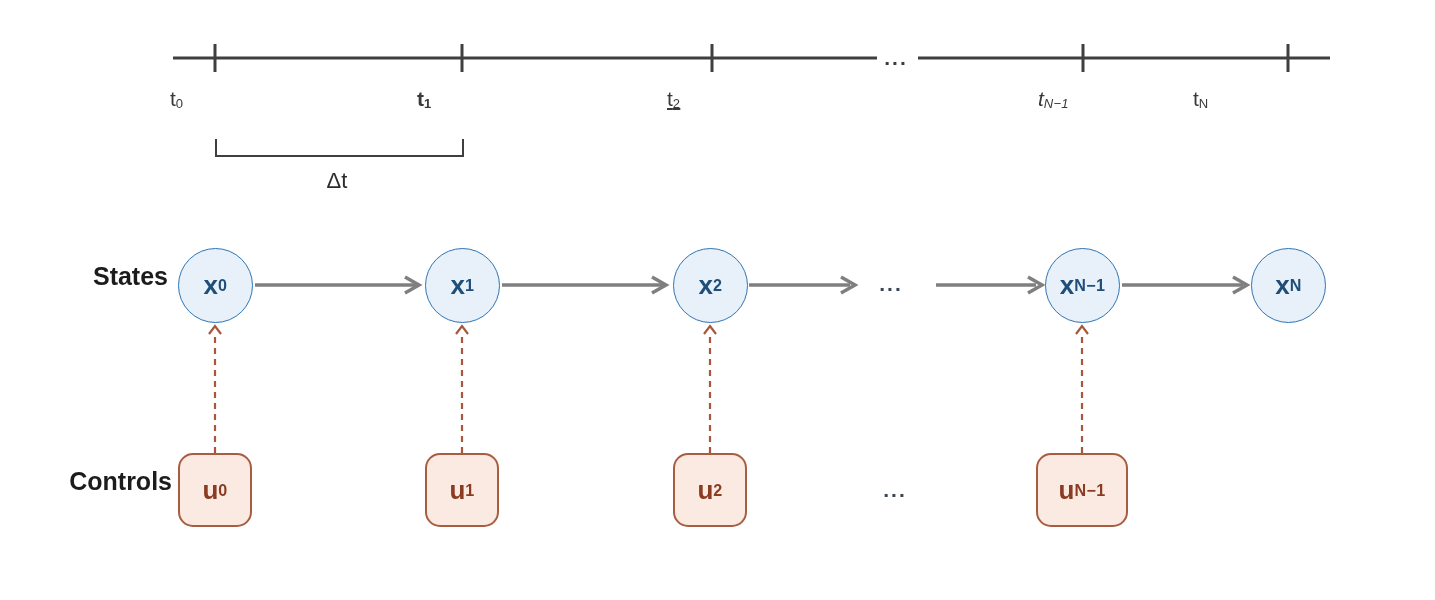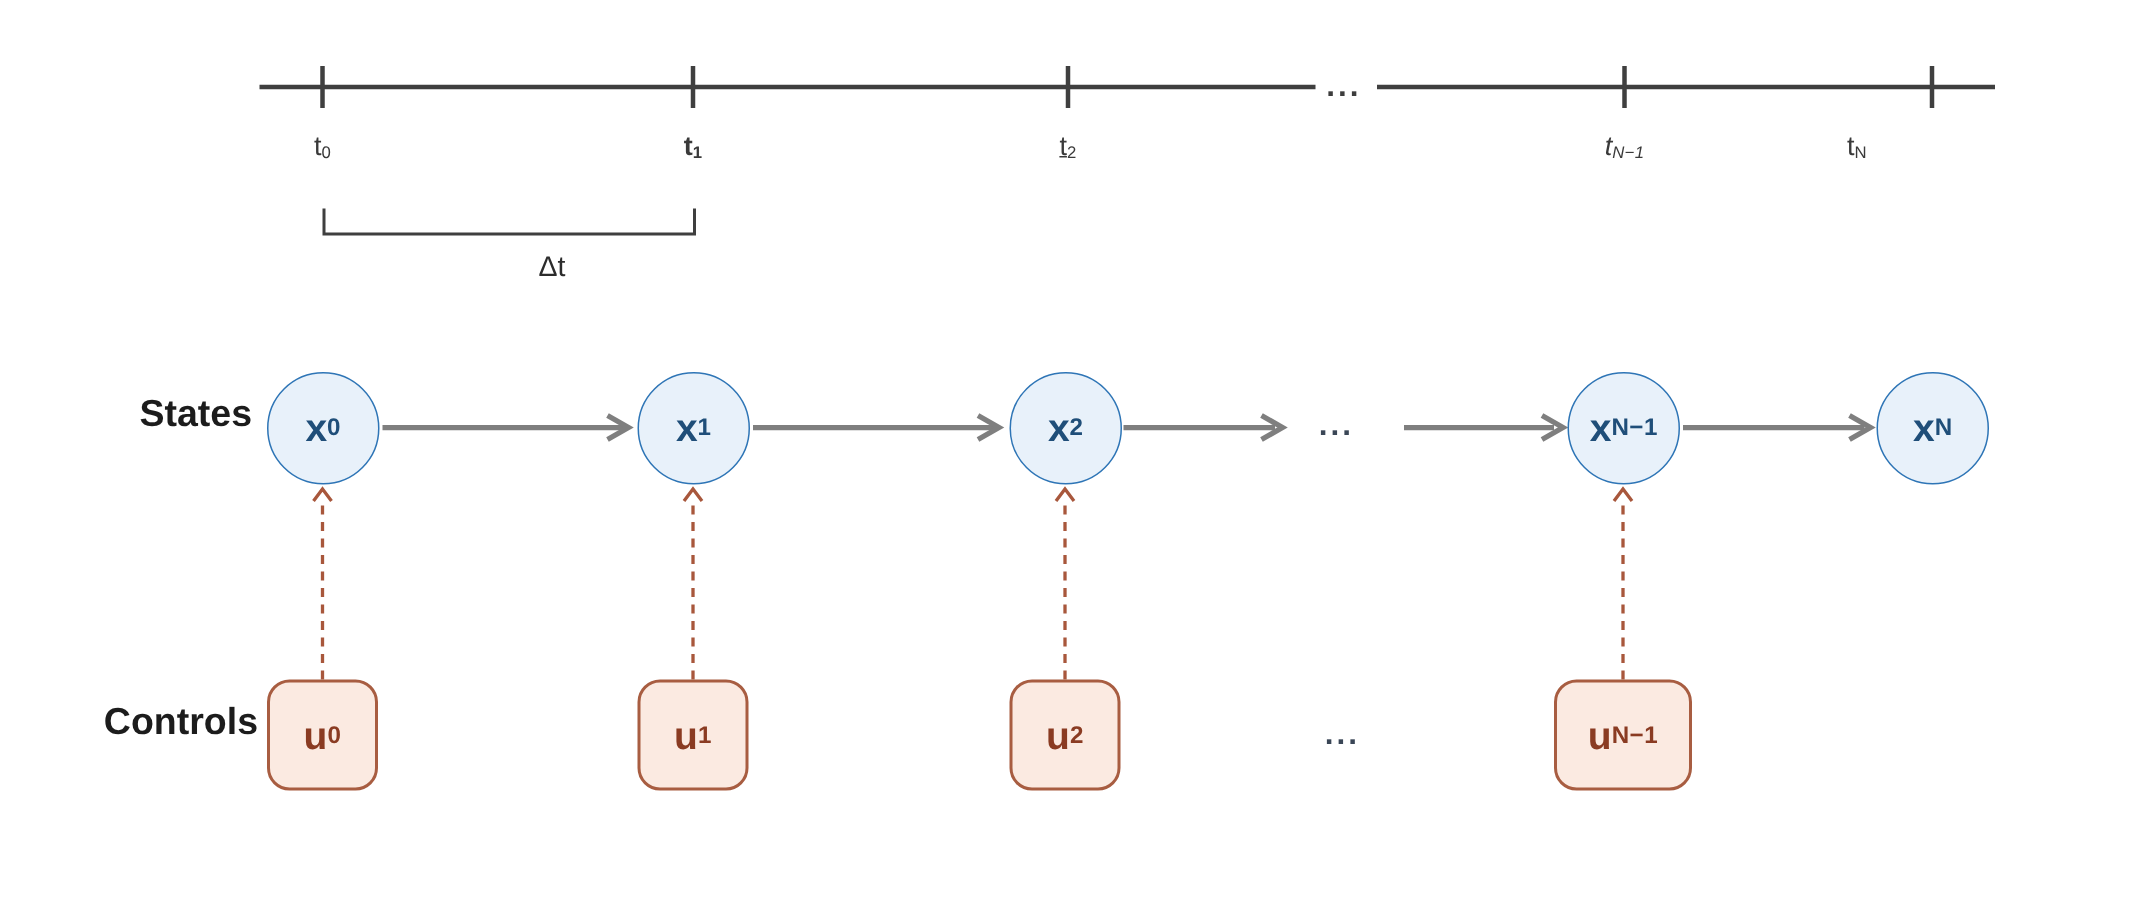--- a/index.html
+++ b/index.html
@@ -25,33 +25,32 @@
   .tl-tick   { stroke: var(--line_dark, #3f3f3f); stroke-width: 3; }
   .bracket   { stroke: var(--line_dark, #3f3f3f); stroke-width: 2; fill: none; }
   .g-arrow   { stroke: var(--arrow_gray, #7f7f7f); stroke-width: 3.5; fill: none; }
   .d-arrow   { stroke: var(--dashed_brown, #a8573c); stroke-width: 2.2; fill: none; }
   .d-dash    { stroke-dasharray: 6 5; }
 
   .abs { position: absolute; }
 
   .tick-label {
     width: 90px;
-    text-align: center;
-    font-size: 18px;
+    font-size: 21px;
     color: #3a3a3a;
   }
   .tick-label sub, .node sub {
     font-size: 0.62em;
     vertical-align: -0.18em;
     letter-spacing: 0.02em;
   }
   .interval-label {
     width: 80px;
-    text-align: right;
-    font-size: 19px;
+    text-align: center;
+    font-size: 22px;
     color: #2c2c2c;
   }
   .row-label {
     left: 0;
     text-align: right;
     font-size: 25px;
     font-weight: 700;
     color: #1c1c1c;
   }
   .node {

